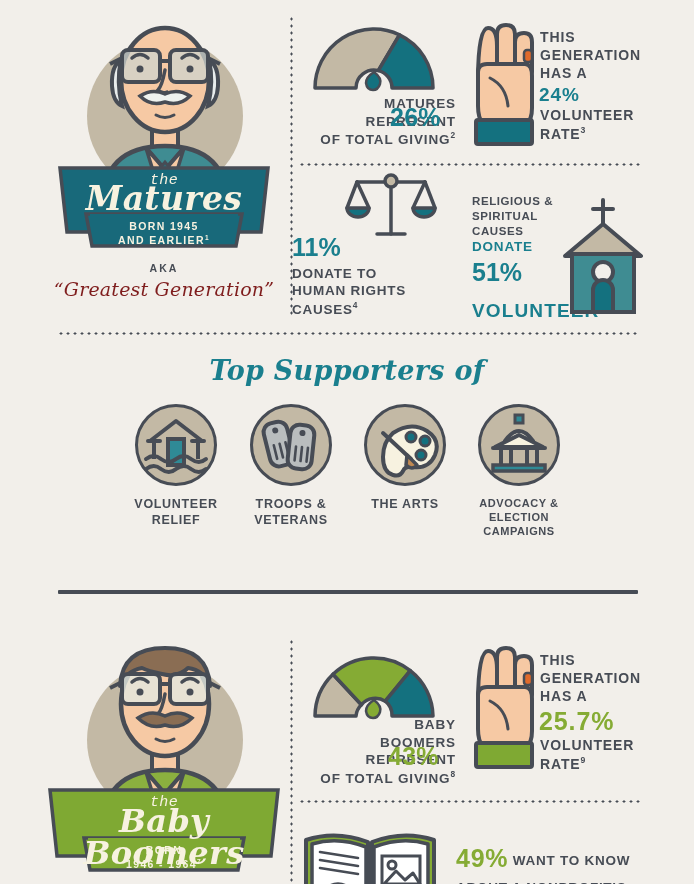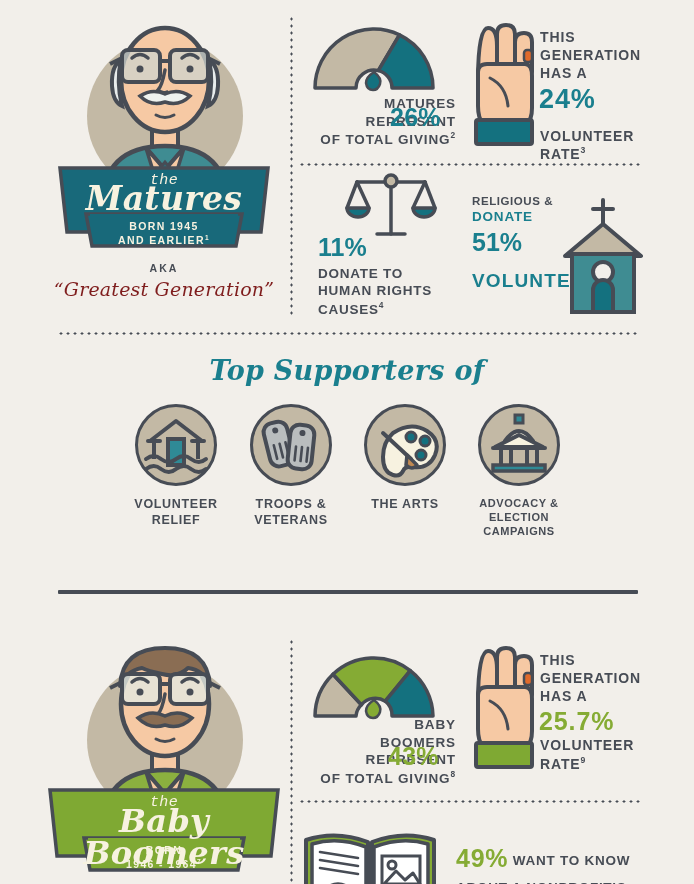--- a/index.html
+++ b/index.html
@@ -176,21 +176,21 @@
         <path d="M20 58 q16 8 18 28" fill="none" stroke-width="3"></path>
       </g>
       <rect x="54" y="30" width="8" height="12" rx="3" fill="#e06a2b" stroke="#474c55" stroke-width="2.5"></rect>
       <rect x="6" y="100" width="56" height="24" rx="2" fill="#14717f" stroke="#474c55" stroke-width="4"></rect>
     </svg>
   </div>
   <div class="abs stat-block" style="left:540px;top:28px;width:140px;">
     <div style="font-size:14px;">THIS</div>
     <div style="font-size:14px;">GENERATION</div>
     <div style="font-size:14px;">HAS A</div>
-    <div class="teal" style="font-size:27px;line-height:1.15;margin:1px 0 12px -1px;">24%</div>
+    <div class="teal" style="font-size:19px;line-height:1.15;margin:1px 0 1px -1px;">24%</div>
     <div style="font-size:14px;">VOLUNTEER</div>
     <div style="font-size:14px;"><span>RATE</span><span class="sup">3</span></div>
   </div>
 
   <div class="abs dotline" style="left:300px;top:163px;width:340px;"></div>
 
   <div class="abs" style="left:345px;top:172px;width:92px;height:68px;">
     <svg width="92" height="70" viewBox="0 0 92 70">
       <g stroke="#474c55" stroke-width="3.5" stroke-linecap="round">
         <line x1="12" y1="10" x2="80" y2="10"></line>
@@ -199,32 +199,33 @@
         <line x1="12" y1="10" x2="2" y2="36"></line>
         <line x1="12" y1="10" x2="24" y2="36"></line>
         <line x1="80" y1="10" x2="68" y2="36"></line>
         <line x1="80" y1="10" x2="90" y2="36"></line>
       </g>
       <path d="M2 36 h22 a11 9 0 0 1 -22 0z" fill="#14717f" stroke="#474c55" stroke-width="3.5" stroke-linejoin="round"></path>
       <path d="M68 36 h22 a11 9 0 0 1 -22 0z" fill="#14717f" stroke="#474c55" stroke-width="3.5" stroke-linejoin="round"></path>
       <circle cx="46" cy="9" r="6" fill="#c3b9a5" stroke="#474c55" stroke-width="3.5"></circle>
     </svg>
   </div>
-  <div class="abs" style="left:318px;top:234px;width:150px;">
+  <div class="abs" style="left:292px;top:234px;width:150px;">
     <div class="teal" style="font-size:25px;font-weight:bold;line-height:1.1;">11%</div>
     <div class="stat-block" style="font-size:13.5px;margin-top:3px;">
       <div>DONATE TO</div>
       <div>HUMAN RIGHTS</div>
       <div><span>CAUSES</span><span class="sup">4</span></div>
     </div>
   </div>
 
   <div class="abs" style="left:472px;top:194px;width:100px;">
     <div class="stat-block" style="font-size:11.5px;letter-spacing:.05em;line-height:1.3;">
       <div>RELIGIOUS &amp;</div>
+      <div>SPIRITUAL CAUSES</div>
     </div>
     <div class="teal" style="font-size:13.5px;font-weight:bold;letter-spacing:.06em;">DONATE</div>
     <div class="teal" style="font-size:25px;font-weight:bold;line-height:1.15;margin-top:4px;">51%</div>
     <div class="teal" style="font-size:19px;font-weight:bold;letter-spacing:.06em;margin-top:12px;"><span>VOLUNTEER</span><span class="sup">5</span></div>
   </div>
 
   <div class="abs" style="left:560px;top:198px;width:86px;height:118px;">
     <svg width="86" height="118" viewBox="0 0 86 118">
       <line x1="43" y1="2" x2="43" y2="26" stroke="#474c55" stroke-width="4" stroke-linecap="round"></line>
       <line x1="33" y1="11" x2="53" y2="11" stroke="#474c55" stroke-width="4" stroke-linecap="round"></line>

